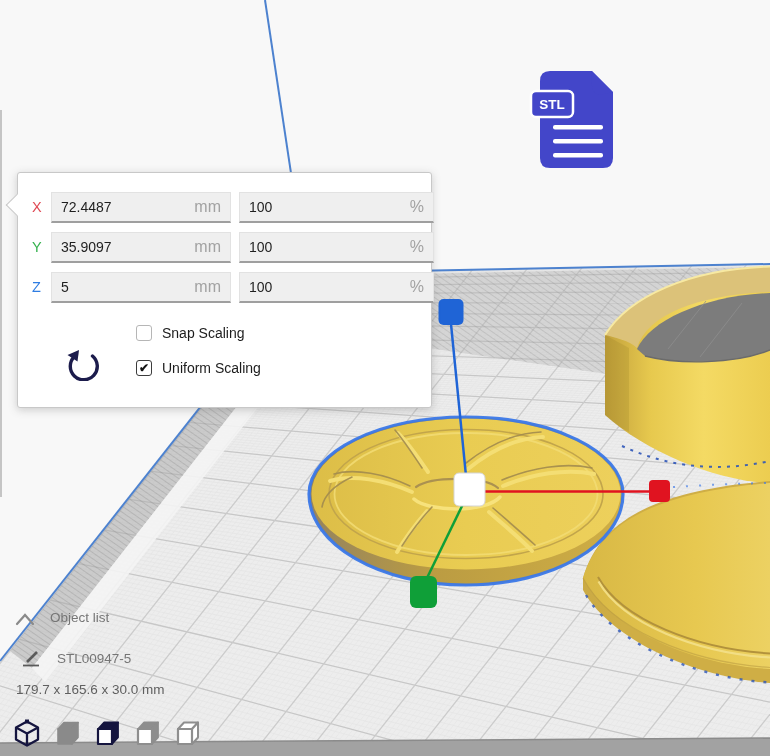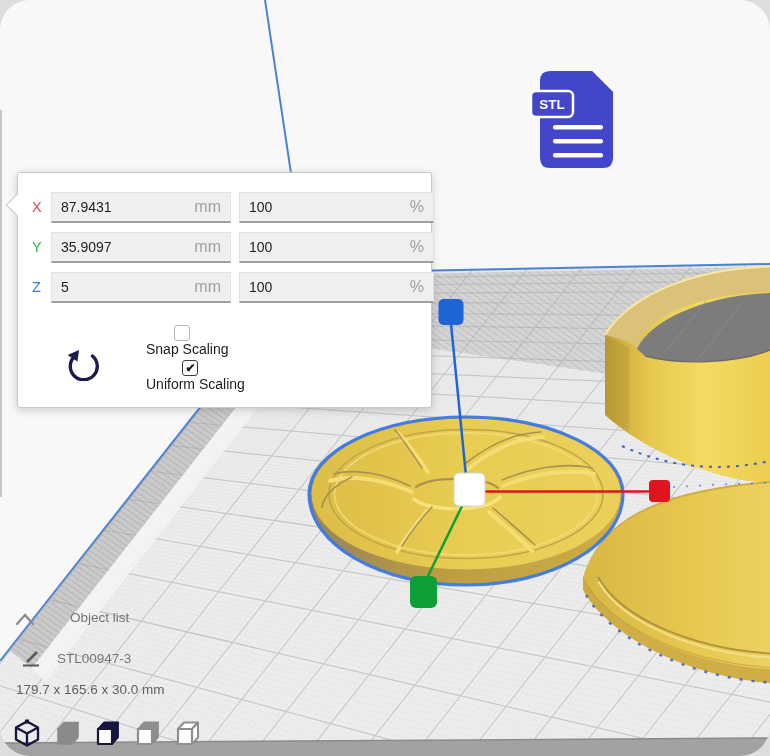--- a/index.html
+++ b/index.html
@@ -1,32 +1,32 @@
 <!DOCTYPE html>
 <html><head>
 <meta charset="utf-8">
 <style>
   html,body{margin:0;padding:0;background:#ddd;}
   #app{position:relative;width:770px;height:756px;overflow:hidden;background:#f8f8f8;
-       font-family:"Liberation Sans",sans-serif;border-radius:30px;}
+       font-family:"Liberation Sans",sans-serif;}
   #scene{position:absolute;left:0;top:0;}
   
   #scale-panel{position:absolute;left:17px;top:172px;width:415px;height:236px;background:#fff;
     border:1px solid #c8c8c8;border-radius:3px;box-shadow:0 2px 8px rgba(90,90,90,.28);box-sizing:border-box;}
   #panel-notch{position:absolute;left:-9px;top:24px;width:15px;height:15px;background:#fff;
     border-left:1px solid #c8c8c8;border-bottom:1px solid #c8c8c8;transform:rotate(45deg);}
   .srow{position:absolute;left:0;height:31px;}
   .srow .axis{position:absolute;left:14px;top:0;width:18px;line-height:31px;font-size:14.5px;}
   .axis-x{color:#e04a55;} .axis-y{color:#35b24e;} .axis-z{color:#2f7de2;}
   .field{position:absolute;top:0;height:31px;background:#efefef;border:1px solid #e2e2e2;
     border-bottom:2px solid #9f9f9f;box-sizing:border-box;display:flex;justify-content:space-between;
     align-items:center;padding:0 9px;font-size:14px;color:#1f1f1f;}
   .field .unit{color:#a2a2a2;font-size:16px;}
   .f1{left:33px;width:180px;} .f2{left:221px;width:195px;}
-  .checkrow{position:absolute;left:118px;display:flex;align-items:center;flex-direction:column;}
+  .checkrow{position:absolute;left:118px;display:flex;align-items:center;}
   .cbox{width:16px;height:16px;border-radius:3px;background:#fff;box-sizing:border-box;
     font-size:12px;font-weight:bold;color:#141414;text-align:center;line-height:14px;}
   .cbox.off{border:1.5px solid #b6b6b6;}
   .cbox.on{border:1.5px solid #3c3c3c;}
   .cbl{margin-left:10px;font-size:14px;color:#1c1c1c;}
   #reset-btn{position:absolute;left:46px;top:164px;width:40px;height:44px;background:none;border:none;padding:0;cursor:pointer;}
   
   .ui-label{position:absolute;color:#757575;font-size:13.5px;}
   #dims-label{color:#5f5f5f;}
   #view-toolbar{position:absolute;left:13px;top:718px;display:flex;gap:12px;}
@@ -783,21 +783,21 @@
     <rect x="553" y="153" width="50" height="4.5" rx="2" fill="#ffffff"></rect>
   </g>
 </svg>
 
 <div id="scale-panel">
   <div id="panel-notch"></div>
 
   <div class="srow" style="top:19px;">
     <span class="axis axis-x">X</span>
     <div class="field f1">
-      <span>87.9431</span>
+      <span>72.4487</span>
       <span class="unit">mm</span>
     </div>
     <div class="field f2">
       <span>100</span>
       <span class="unit">%</span>
     </div>
   </div>
 
   <div class="srow" style="top:59px;">
     <span class="axis axis-y">Y</span>
@@ -836,27 +836,27 @@
   </div>
   <div class="checkrow" style="top:187px;">
     <div class="cbox on">✔</div>
     <span class="cbl">Uniform Scaling</span>
   </div>
 </div>
 
 <svg style="position:absolute;left:14px;top:612px;" width="22" height="15">
   <polyline points="3,12 11,3 19,12" fill="none" stroke="#8a8a8a" stroke-width="2.2" stroke-linecap="round"></polyline>
 </svg>
-<span class="ui-label" style="left:50px;top:610px;margin-left:20px;">Object list</span>
+<span class="ui-label" style="left:50px;top:610px;">Object list</span>
 
 <svg style="position:absolute;left:22px;top:650px;" width="19" height="18">
   <line x1="15" y1="2" x2="5" y2="12" stroke="#5a5a5a" stroke-width="2.6"></line>
   <line x1="1" y1="15.5" x2="17" y2="15.5" stroke="#5a5a5a" stroke-width="1.8"></line>
 </svg>
-<span class="ui-label" style="left:57px;top:651px;">STL00947-3</span>
+<span class="ui-label" style="left:57px;top:651px;">STL00947-5</span>
 
 <span class="ui-label" id="dims-label" style="left:16px;top:682px;">179.7 x 165.6 x 30.0 mm</span>
 
 <div id="view-toolbar">
   <button class="viewbtn">
     <svg width="28" height="31" viewBox="0 0 28 31">
       <path d="M14,3.5 L25,9.5 25,21.5 14,27.5 3,21.5 3,9.5 Z M3,9.5 L14,15.5 25,9.5 M14,15.5 L14,27.5" fill="none" stroke="#15153f" stroke-width="2.3" stroke-linejoin="round"></path>
       <rect x="12" y="1.5" width="4" height="4" fill="#15153f"></rect>
     </svg>
   </button>

